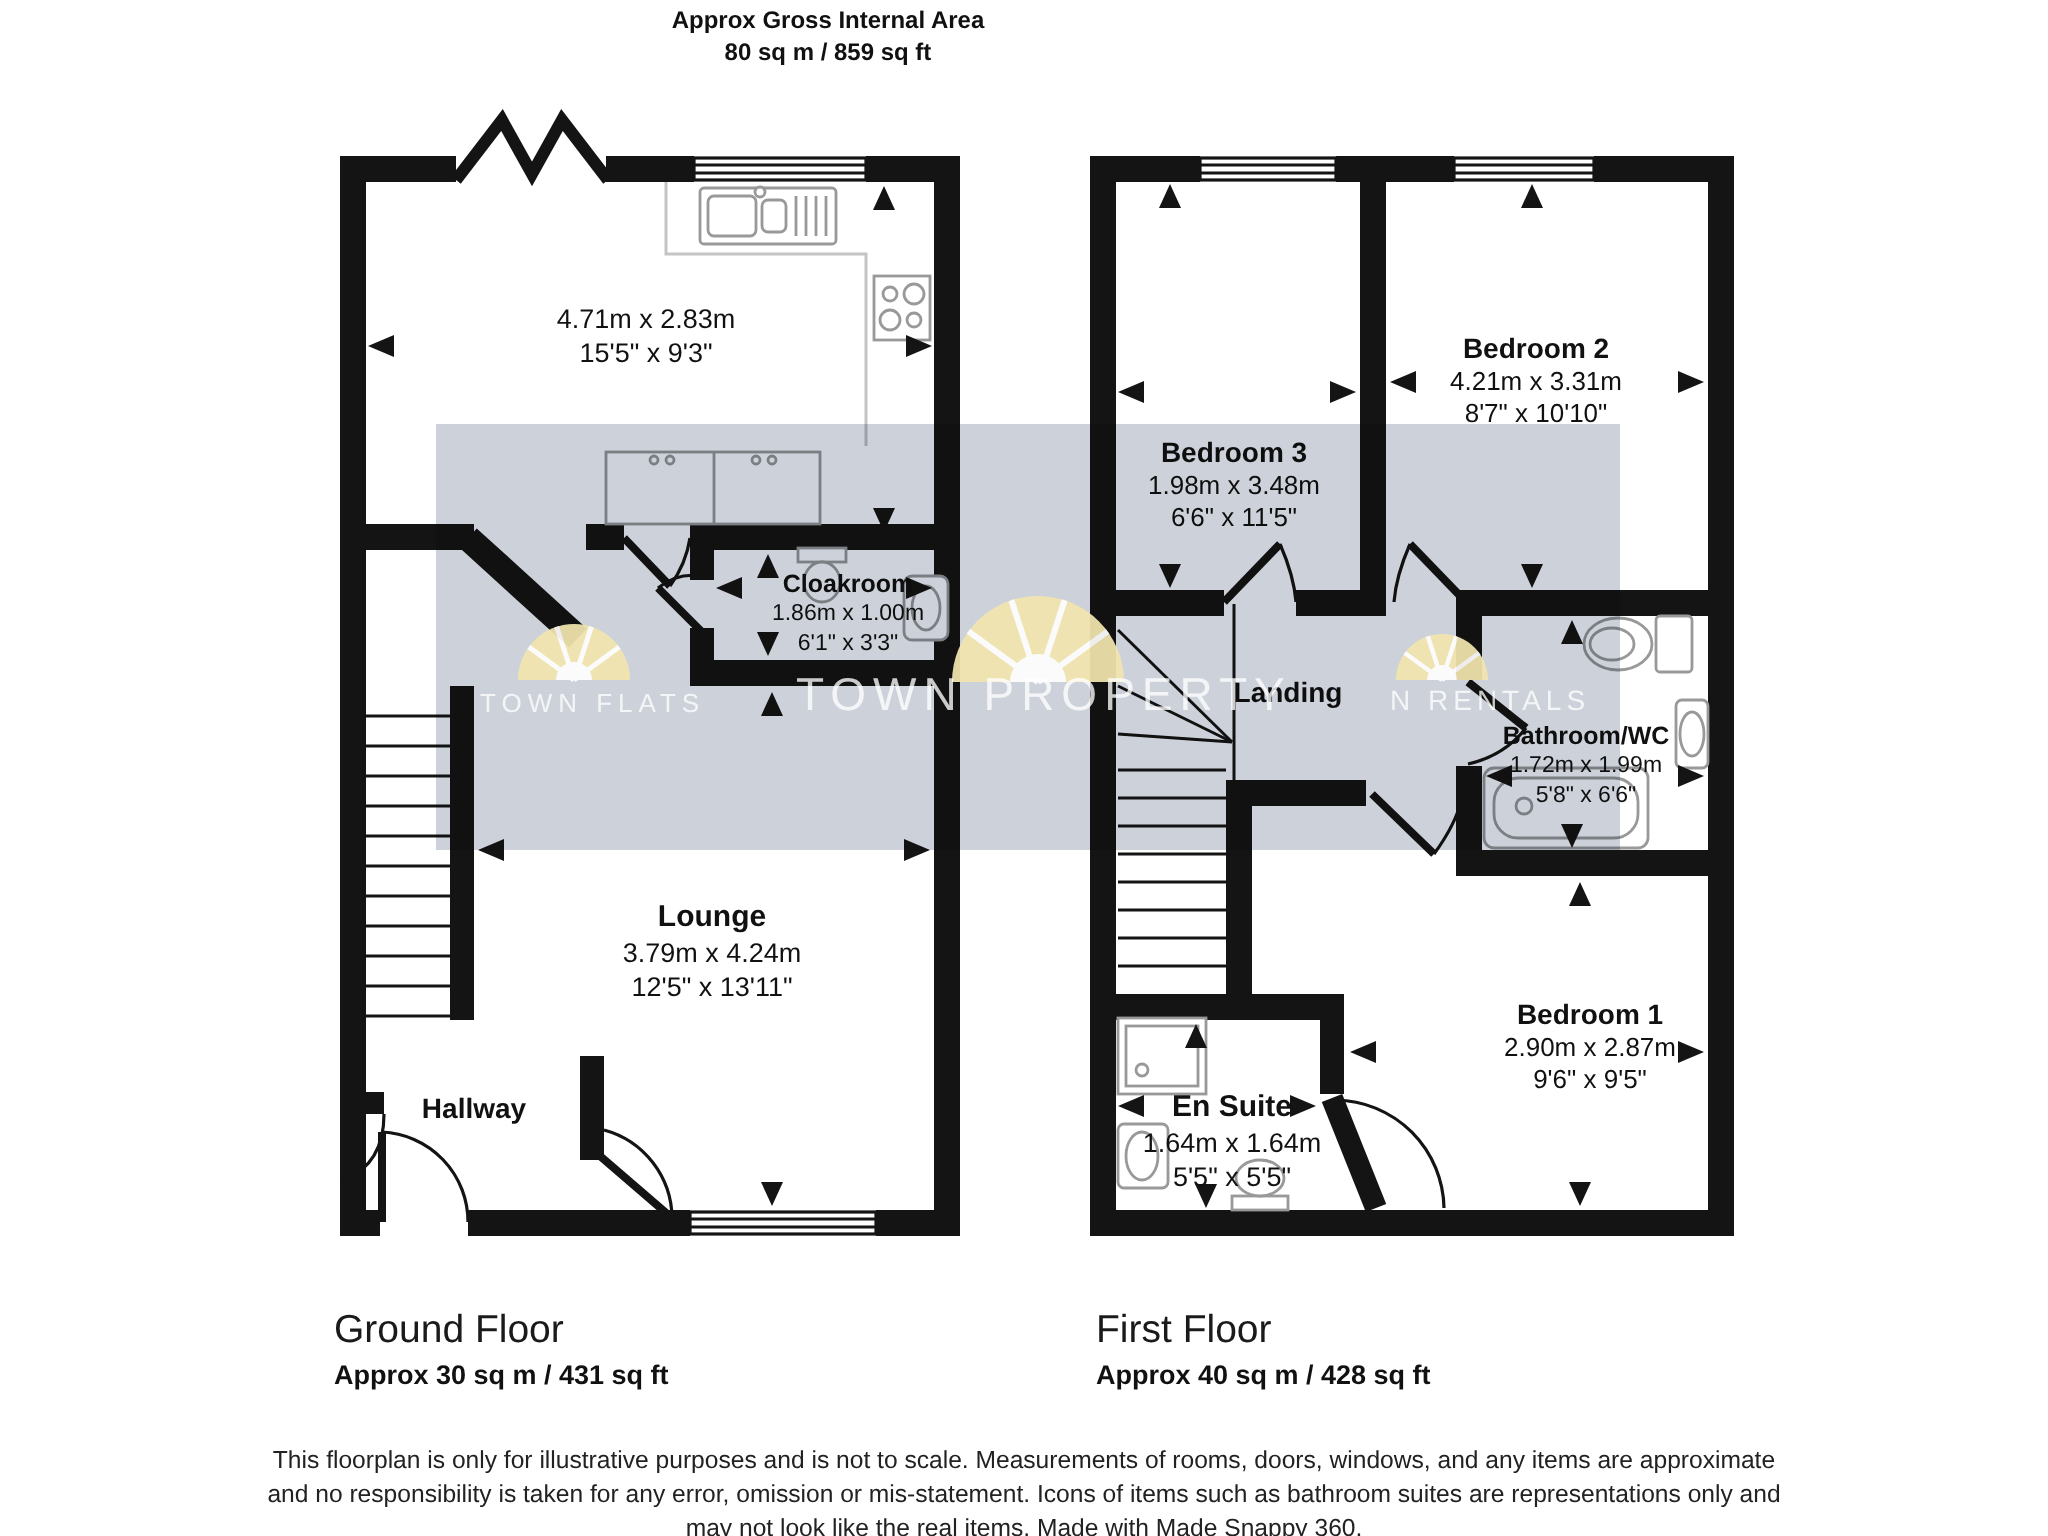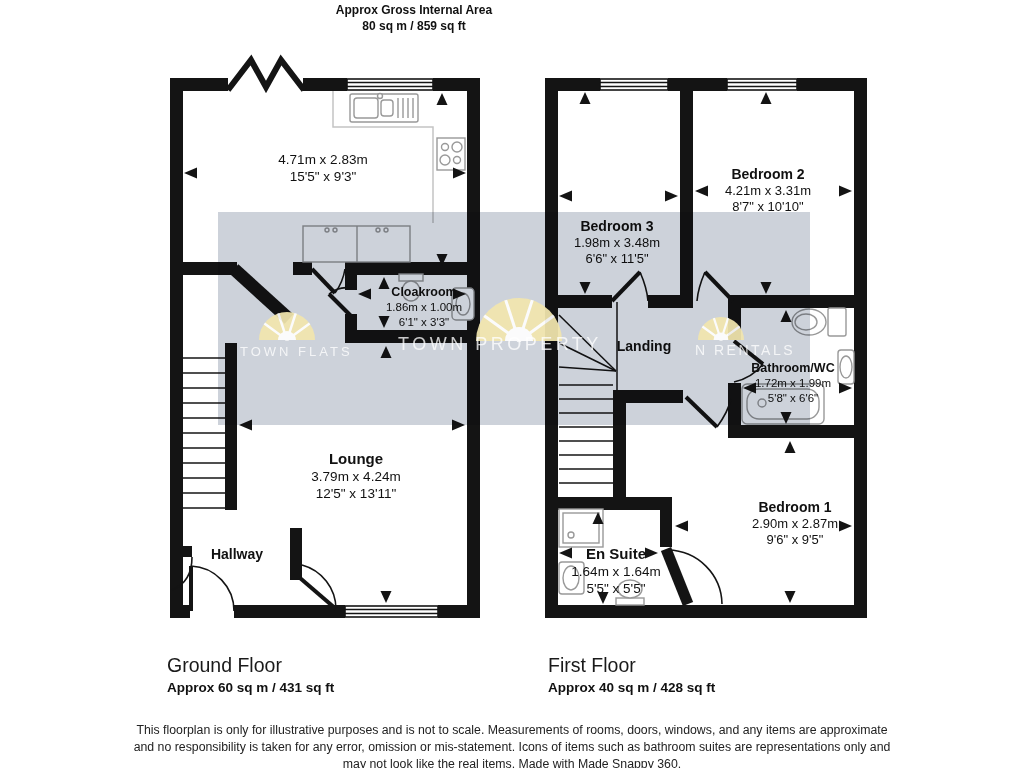--- a/index.html
+++ b/index.html
@@ -21,21 +21,21 @@
   .rd{font-size:13.5px;line-height:17px;}
   .rd-md{font-size:13px;line-height:16px;}
   .rd-sm{font-size:11.5px;line-height:15px;}
   
   .band{left:218px;top:212px;width:592px;height:213px;background:var(--band,#cdd2da);
         mix-blend-mode:multiply;z-index:3;}
   #fans{left:0;top:0;z-index:4;opacity:0.93;}
   .wm{position:absolute;color:rgba(255,255,255,0.78);white-space:nowrap;z-index:5;
       font-weight:normal;}
   .wm1{left:240px;top:344px;font-size:13px;letter-spacing:3px;}
-  .wm2{left:398px;top:334px;font-size:18px;letter-spacing:3.5px;}
+  .wm2{left:398px;top:334px;font-size:23px;letter-spacing:3.5px;}
   .wm3{left:695px;top:342px;font-size:14px;letter-spacing:2.5px;}
   
   .floor-name{font-size:19.5px;color:#1a1a1a;text-align:center;}
   .floor-area{font-weight:bold;font-size:13.5px;color:#111;}
   .gf-name{left:167px;top:654px;} .gf-area{left:167px;top:680px;}
   .ff-name{left:548px;top:654px;} .ff-area{left:548px;top:680px;}
   .disc{left:0;top:722px;width:1024px;text-align:center;font-size:12.3px;
         line-height:17px;color:#222;}
 </style>
 </head>
@@ -337,21 +337,21 @@
         <line x1="721" y1="340" x2="739.6" y2="326.5"></line>
     </g>
     <path d="M 713.5,340 A 7.5 7.5 0 0 1 728.5,340 Z" fill="#fff"></path>
   </g>
 </svg>
 <div class="wm wm1">TOWN FLATS</div>
 <div class="wm wm2">TOWN PROPERTY</div>
 <div class="wm wm3">N RENTALS</div>
 
 <div class="abs floor-name gf-name">Ground Floor</div>
-<div class="abs floor-area gf-area">Approx 60 sq m / 431 sq ft</div>
+<div class="abs floor-area gf-area">Approx 30 sq m / 431 sq ft</div>
 <div class="abs floor-name ff-name">First Floor</div>
 <div class="abs floor-area ff-area">Approx 40 sq m / 428 sq ft</div>
 
 <div class="abs disc">
   <div>This floorplan is only for illustrative purposes and is not to scale. Measurements of rooms, doors, windows, and any items are approximate</div>
   <div>and no responsibility is taken for any error, omission or mis-statement. Icons of items such as bathroom suites are representations only and</div>
   <div>may not look like the real items. Made with Made Snappy 360.</div>
 </div>
 
 </body></html>

